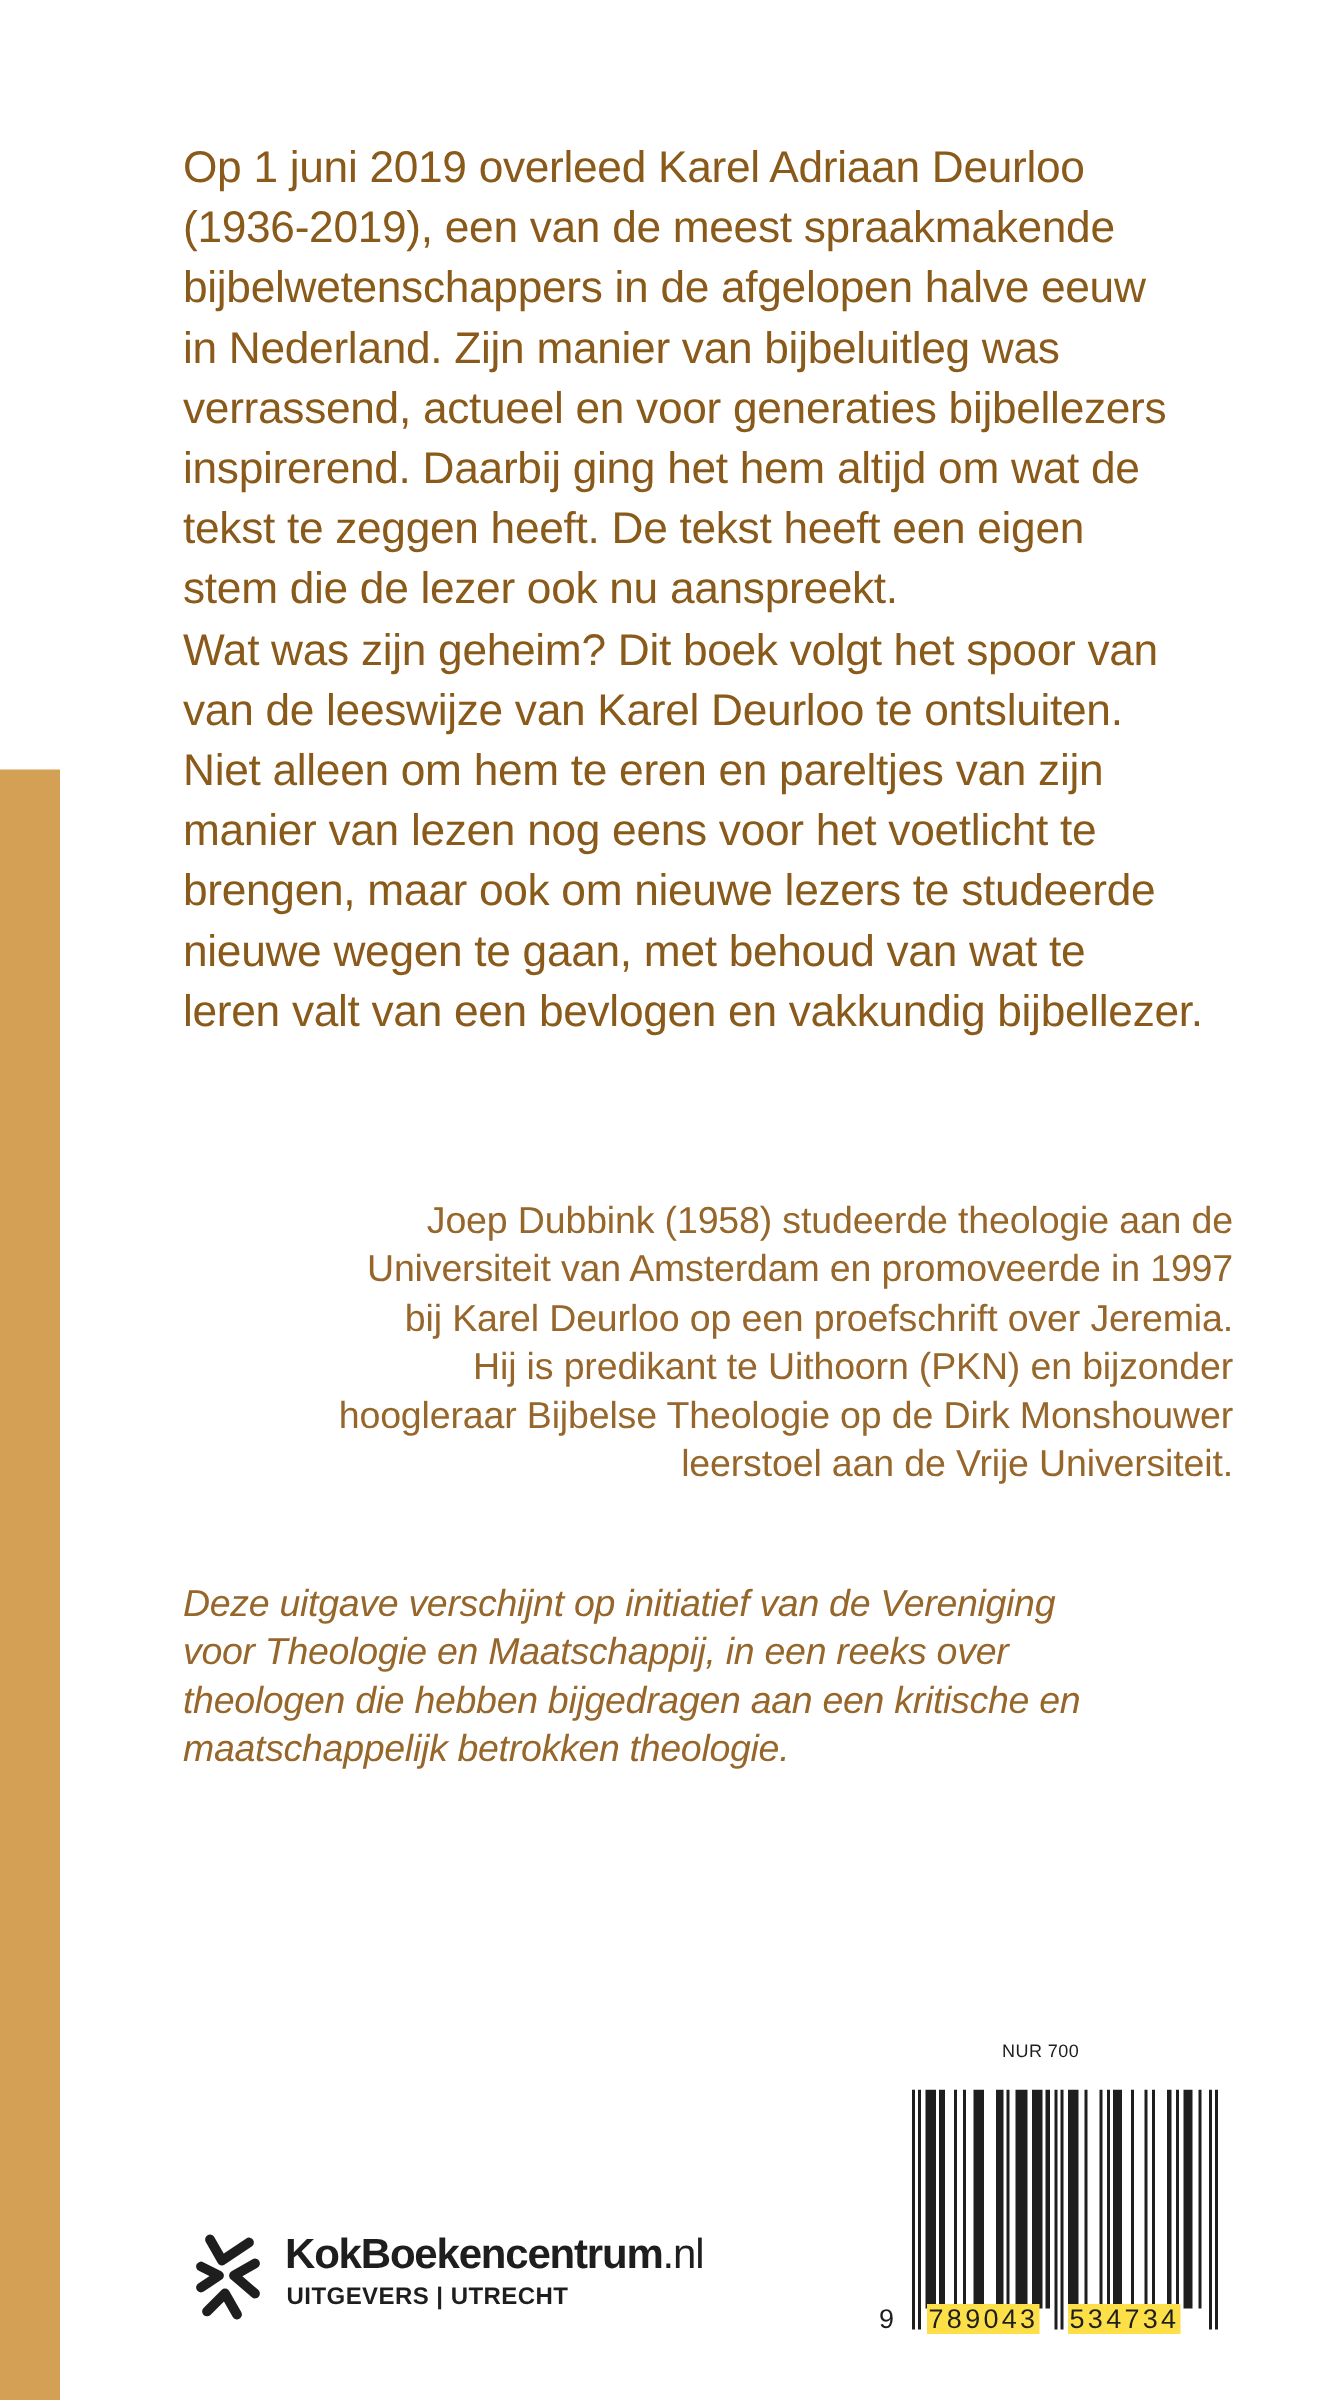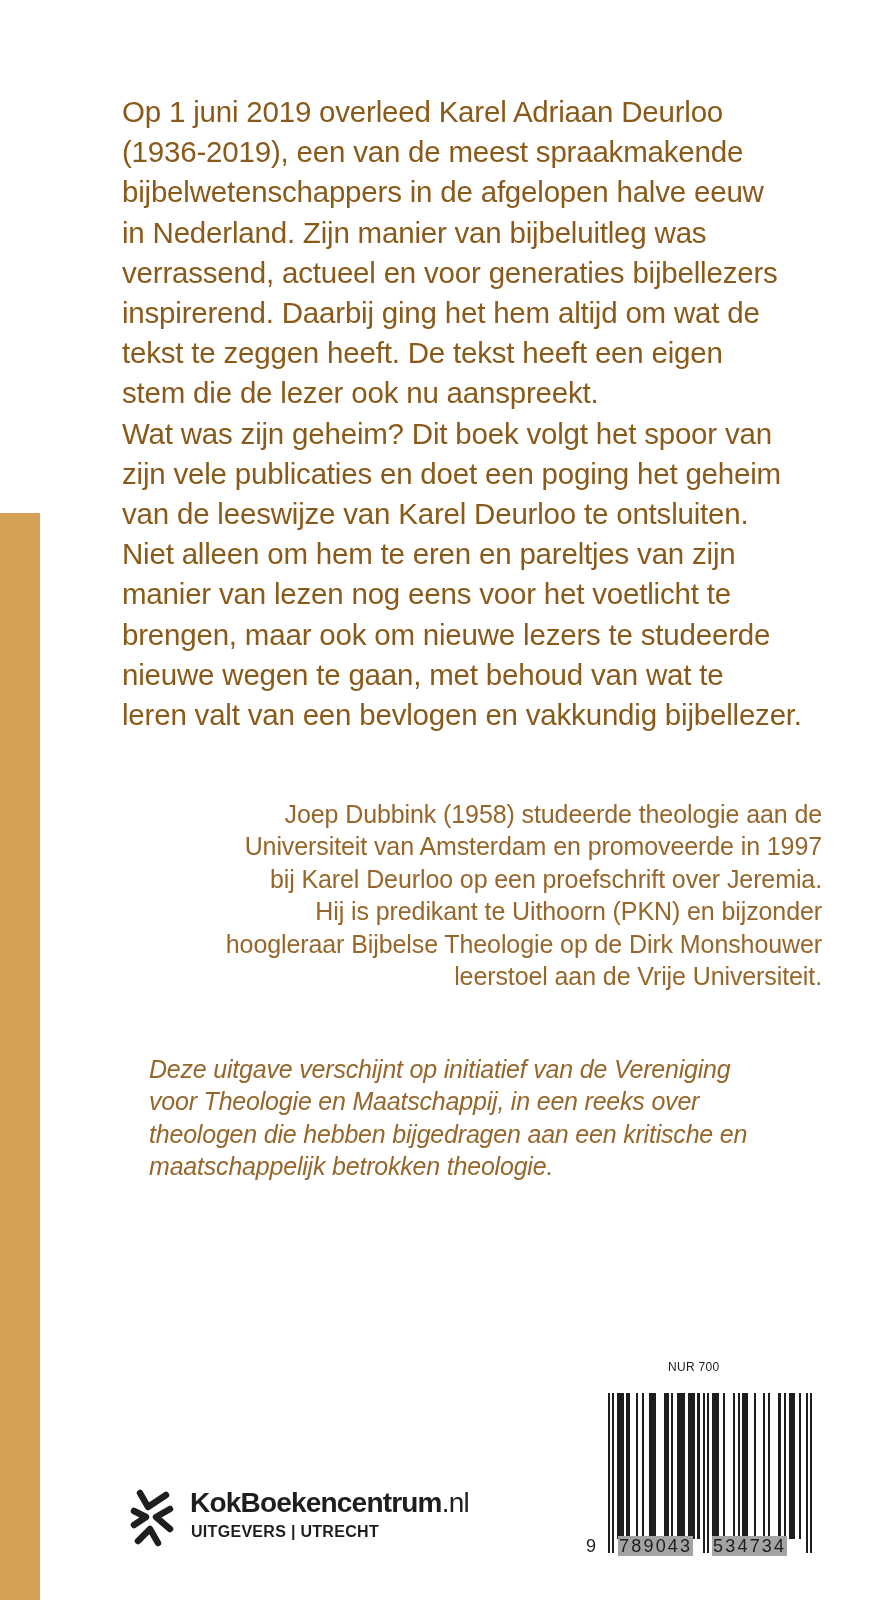--- a/index.html
+++ b/index.html
@@ -12,21 +12,21 @@
     position: absolute; left: 0; top: 513px; width: 40px; height: 1087px;
     background: #d4a055;
   }
   .text-block {
     position: absolute; left: 122px; width: 700px;
     color: #8a5a1a;
   }
   .line { display: block; white-space: nowrap; }
   .intro { top: 72px; font-size: 29.5px; line-height: 40.2px; letter-spacing: -0.2px; margin-top: 20px; }
   .bio { top: 798px; font-size: 25px; line-height: 32.4px; font-weight: normal; color: #96662a; letter-spacing: -0.1px; text-align: right; }
-  .note { top: 1053px; font-size: 25px; line-height: 32.4px; font-style: italic; color: #96662a; letter-spacing: -0.2px; margin-left: 27px; }
+  .note { top: 1053px; font-size: 25px; line-height: 32.4px; font-style: italic; color: #96662a; letter-spacing: -0.2px; }
 
   .logo { position: absolute; left: 128px; top: 1487px; width: 360px; height: 60px; }
   .logo-icon { position: absolute; left: 0; top: 0; width: 48px; height: 60px; }
   .logo-name {
     position: absolute; left: 62px; top: 0px; font-size: 28px; font-weight: bold;
     color: #1e1e1e; letter-spacing: -0.8px; white-space: nowrap;
   }
   .logo-name .tld { font-weight: normal; }
   .logo-sub {
     position: absolute; left: 63px; top: 36px; font-size: 16px; font-weight: bold;
@@ -34,39 +34,38 @@
   }
 
   .nur {
     position: absolute; left: 668px; top: 1360px; font-size: 12px; color: #1e1e1e;
     letter-spacing: 0.3px;
   }
   .barcode { position: absolute; left: 608px; top: 1393px; width: 206px; height: 170px; }
   .barcode-digits {
     position: absolute; top: 1536px; font-size: 18px; color: #1e1e1e;
     font-family: "Liberation Sans", sans-serif; letter-spacing: 2.2px;
-    background: #a3a3a3; line-height: 20px;
+    background: #fde047; line-height: 20px;
   }
 </style>
 </head>
 <body>
 
 <div class="side-bar"></div>
 
 <div class="text-block intro">
   <span class="line">Op 1 juni 2019 overleed Karel Adriaan Deurloo</span>
   <span class="line">(1936-2019), een van de meest spraakmakende</span>
   <span class="line">bijbelwetenschappers in de afgelopen halve eeuw</span>
   <span class="line">in Nederland. Zijn manier van bijbeluitleg was</span>
   <span class="line">verrassend, actueel en voor generaties bijbellezers</span>
   <span class="line">inspirerend. Daarbij ging het hem altijd om wat de</span>
   <span class="line">tekst te zeggen heeft. De tekst heeft een eigen</span>
   <span class="line">stem die de lezer ook nu aanspreekt.</span>
   <span class="line">Wat was zijn geheim? Dit boek volgt het spoor van</span>
-  <span class="line">zijn vele publicaties en doet een poging het geheim</span>
   <span class="line">van de leeswijze van Karel Deurloo te ontsluiten.</span>
   <span class="line">Niet alleen om hem te eren en pareltjes van zijn</span>
   <span class="line">manier van lezen nog eens voor het voetlicht te</span>
   <span class="line">brengen, maar ook om nieuwe lezers te studeerde</span>
   <span class="line">nieuwe wegen te gaan, met behoud van wat te</span>
   <span class="line">leren valt van een bevlogen en vakkundig bijbellezer.</span>
 </div>
 
 <div class="text-block bio">
   <span class="line">Joep Dubbink (1958) studeerde theologie aan de</span>

